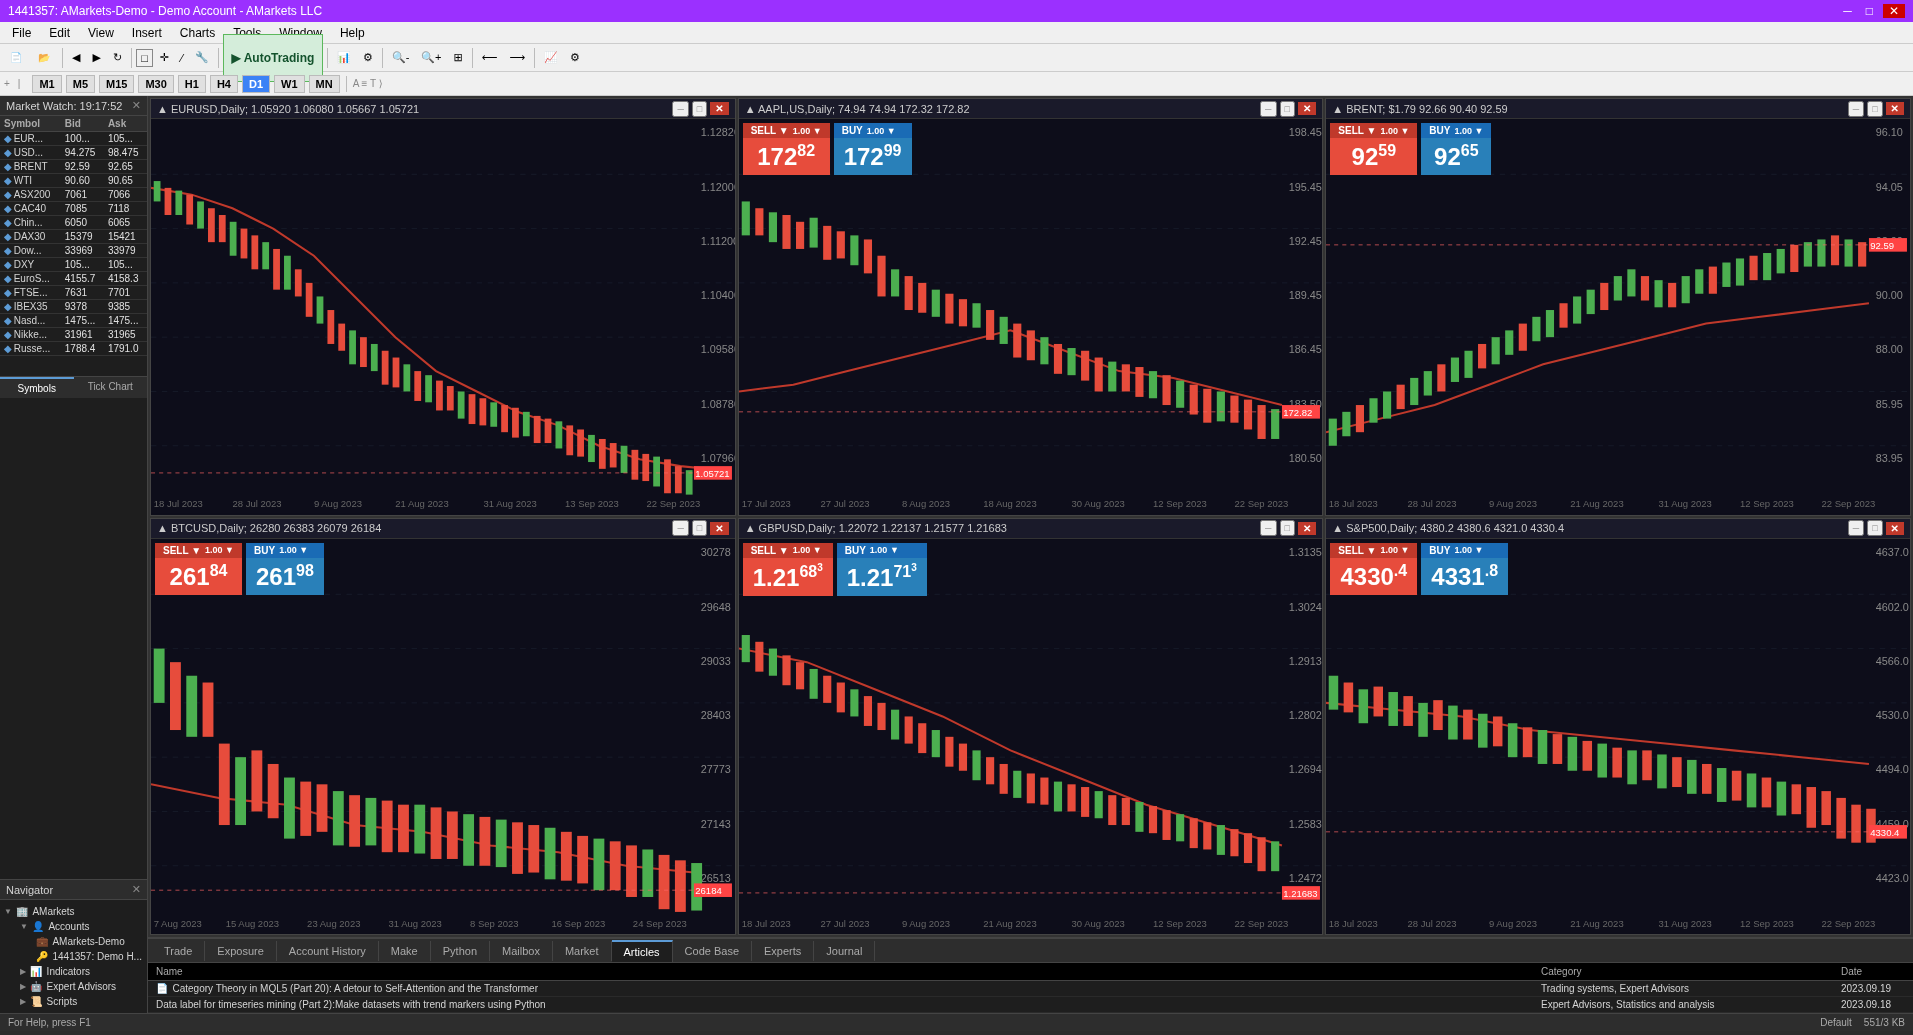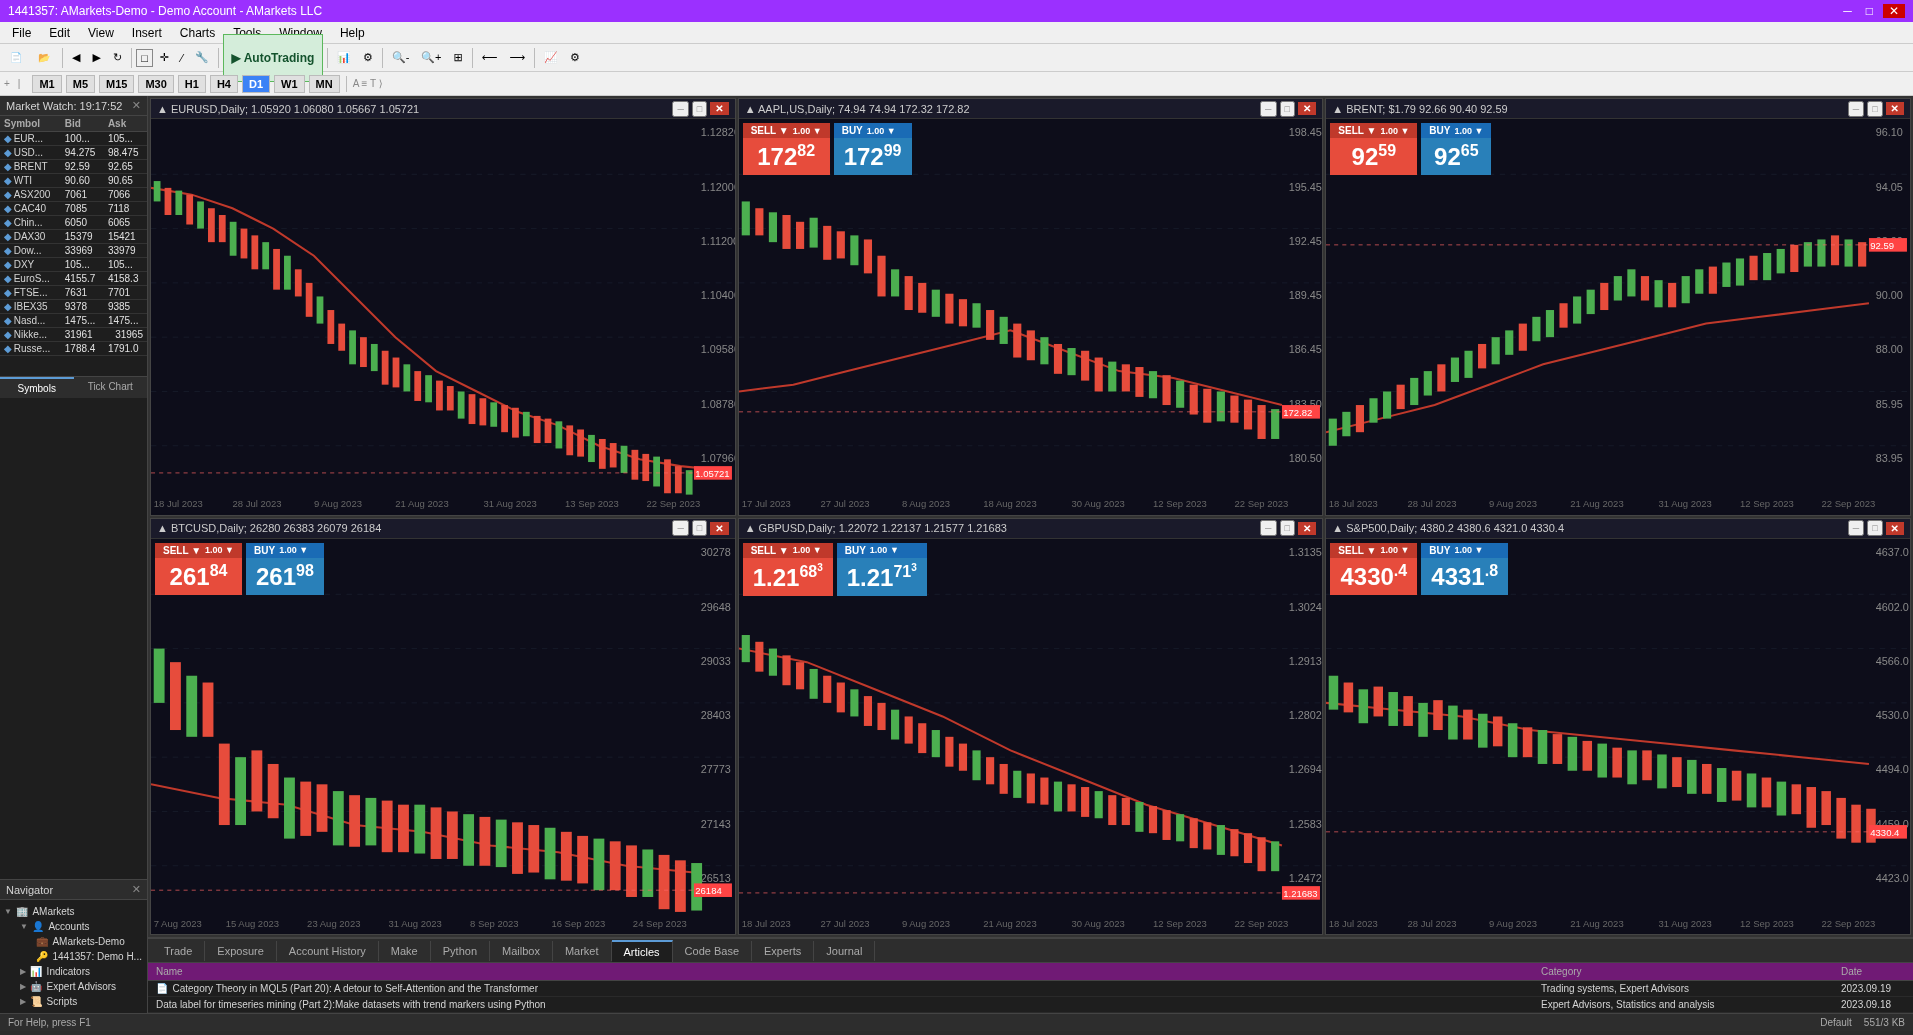--- a/index.html
+++ b/index.html
@@ -87,21 +87,21 @@
     
     
     #bottom-panel { background: #1e1e1e; border-top: 1px solid #444; height: 120px; display: flex; flex-direction: column; }
     #bottom-tabs { background: #2d2d2d; display: flex; align-items: center; border-bottom: 1px solid #444; height: 24px; padding: 0 4px; }
     .bottom-tab { padding: 4px 12px; font-size: 11px; color: #aaa; cursor: pointer; border-right: 1px solid #444; }
     .bottom-tab.active { color: #fff; background: #1e1e1e; border-top: 2px solid #5c9bd6; }
     #bottom-content { flex: 1; overflow: hidden; }
     
     
     #articles-table { width: 100%; border-collapse: collapse; font-size: 10px; }
-    #articles-table th { background: #701a75; padding: 3px 8px; text-align: left; color: #aaa; border-bottom: 1px solid #444; font-weight: normal; position: sticky; top: 0; }
+    #articles-table th { background: #000000; padding: 3px 8px; text-align: left; color: #aaa; border-bottom: 1px solid #444; font-weight: normal; position: sticky; top: 0; }
     #articles-table td { padding: 2px 8px; border-bottom: 1px solid #2a2a2a; color: #d4d4d4; }
     .article-icon { color: #5c9bd6; margin-right: 4px; }
     .date-col { color: #aaa; }
     .category-col { color: #aaa; }
     
     
     #status-bar { background: #2d2d2d; height: 18px; display: flex; align-items: center; justify-content: space-between; padding: 0 8px; border-top: 1px solid #444; font-size: 10px; color: #aaa; }
     #status-right { display: flex; gap: 12px; align-items: center; }
     
     
@@ -278,21 +278,21 @@
         <td style="color:#e0e0e0;">9385</td>
       </tr>
               <tr>
         <td><span class="symbol-icon">◆</span>Nasd...</td>
         <td style="color:#e0e0e0;">1475...</td>
         <td style="color:#e0e0e0;">1475...</td>
       </tr>
               <tr>
         <td><span class="symbol-icon">◆</span>Nikke...</td>
         <td style="color:#e0e0e0;">31961</td>
-        <td style="color:#e0e0e0;text-align:right;">31965</td>
+        <td style="color:#e0e0e0;">31965</td>
       </tr>
               <tr>
         <td><span class="symbol-icon">◆</span>Russe...</td>
         <td style="color:#e0e0e0;">1788.4</td>
         <td style="color:#e0e0e0;">1791.0</td>
       </tr>
             </tbody>
         </table>
       </div>
       <div id="mw-tabs">

